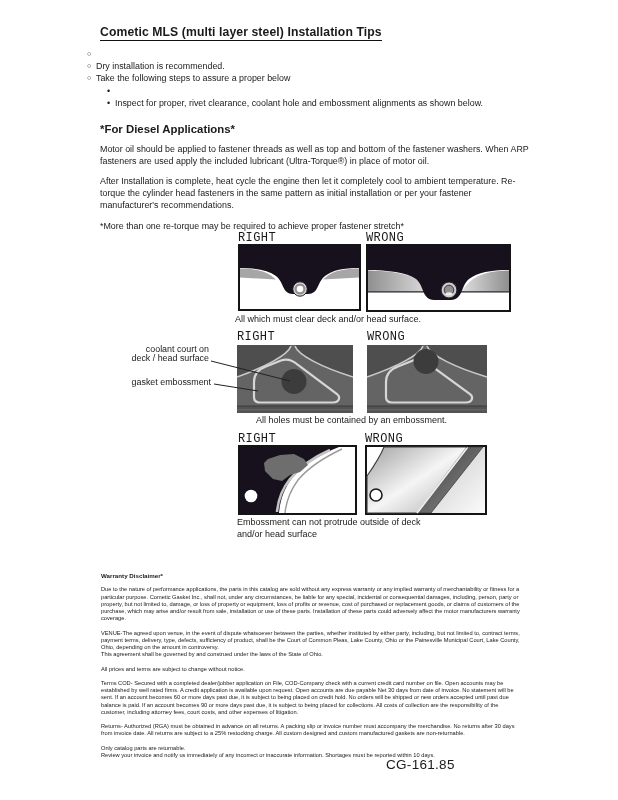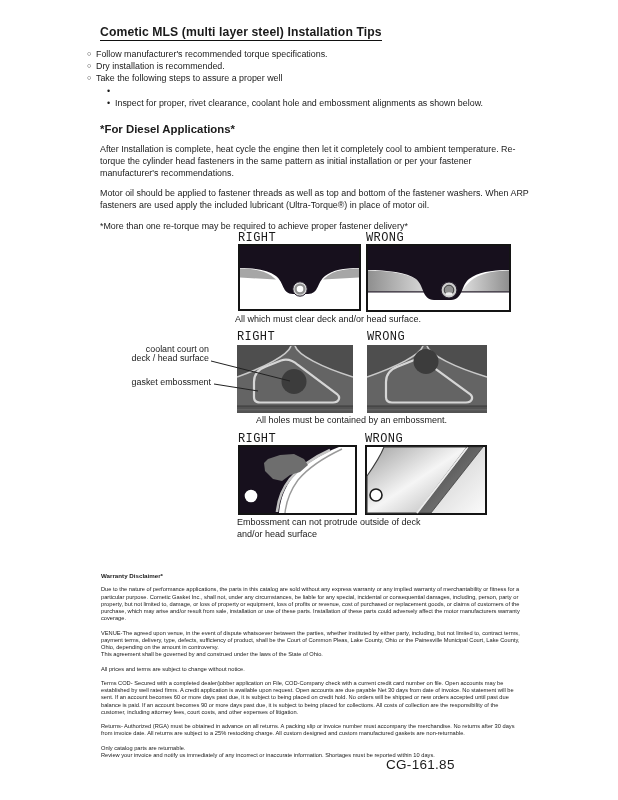--- a/index.html
+++ b/index.html
@@ -37,43 +37,42 @@
 <body>
 
 <div class="page">
 
   <div class="content">
     <h1 class="title">Cometic MLS (multi layer steel) Installation Tips</h1>
 
     <ul class="bullets">
       <li>
         <span class="b-marker">○</span>
-        <span>Follow manufacturer's recommended torque specifications.</span>
       </li>
       <li>
         <span class="b-marker">○</span>
         <span>Dry installation is recommended.</span>
       </li>
       <li>
         <span class="b-marker">○</span>
-        <span>Take the following steps to assure a proper well</span>
+        <span>Take the following steps to assure a proper below</span>
       </li>
       <li class="sub">
         <span class="b-marker">•</span>
       </li>
       <li class="sub">
         <span class="b-marker">•</span>
         <span>Inspect for proper, rivet clearance, coolant hole and embossment alignments as shown below.</span>
       </li>
     </ul>
 
     <h2 class="diesel-heading">*For Diesel Applications*</h2>
+    <p class="para">Motor oil should be applied to fastener threads as well as top and bottom of the fastener washers. When ARP fasteners are used apply the included lubricant (Ultra-Torque®) in place of motor oil.</p>
     <p class="para">After Installation is complete, heat cycle the engine then let it completely cool to ambient temperature. Re-torque the cylinder head fasteners in the same pattern as initial installation or per your fastener manufacturer's recommendations.</p>
-    <p class="para">Motor oil should be applied to fastener threads as well as top and bottom of the fastener washers. When ARP fasteners are used apply the included lubricant (Ultra-Torque®) in place of motor oil.</p>
-    <p class="para" style="margin-top:9px">*More than one re-torque may be required to achieve proper fastener delivery*</p>
+    <p class="para" style="margin-top:9px">*More than one re-torque may be required to achieve proper fastener stretch*</p>
   </div>
 
   <div class="diagram-label" style="left:238px;top:231px;width:123px">RIGHT</div>
   <div class="diagram-label" style="left:366px;top:231px;width:145px">WRONG</div>
 
   <svg class="diagram" style="left:238px;top:244px" width="123" height="67" viewBox="0 0 123 67">
     <rect x="1" y="1" width="121" height="65" fill="#ffffff" stroke="#141414" stroke-width="2"></rect>
     <path d="M2,24.5 C15,24.5 26,26.5 33,31.5 L38,35.5 L2,33.5 Z" fill="#a6a6a6"></path>
     <path d="M121,24.5 C108,24.5 97,26.5 90,31.5 L85,35.5 L121,33.5 Z" fill="#a6a6a6"></path>
     <path d="M2,2 H121 V24 C105,24 95,26 87,32 C79,38 81,50 70,50 L55,50 C44,50 46,38 38,32 C30,26 18,24 2,24 Z" fill="#17101d"></path>

